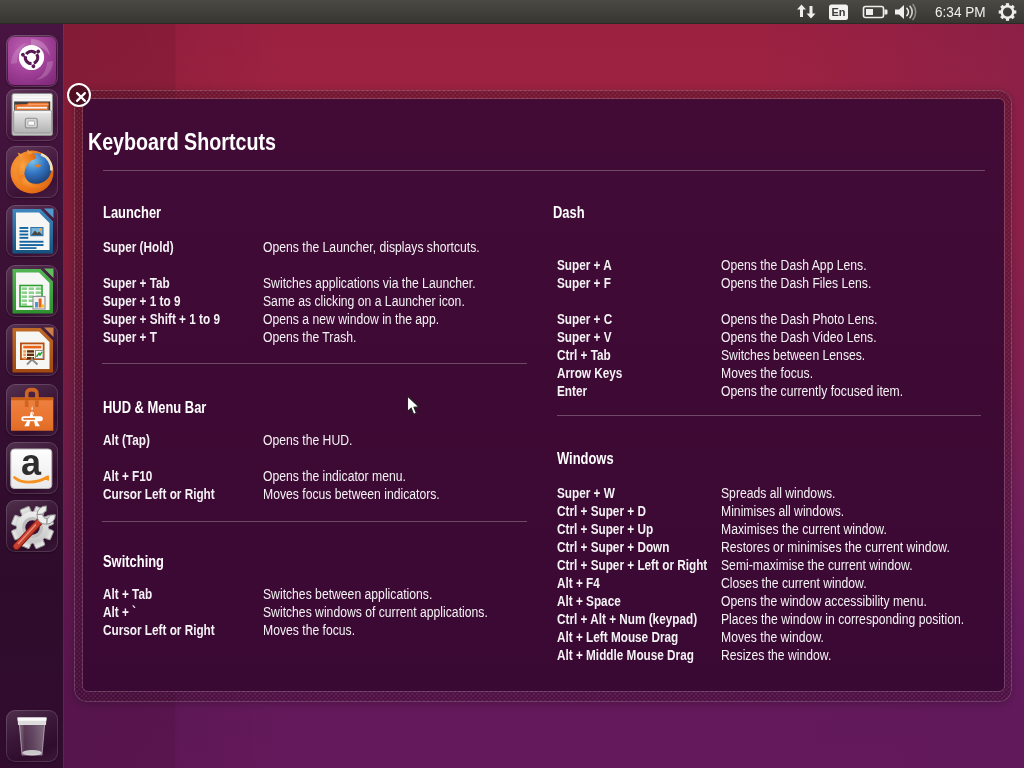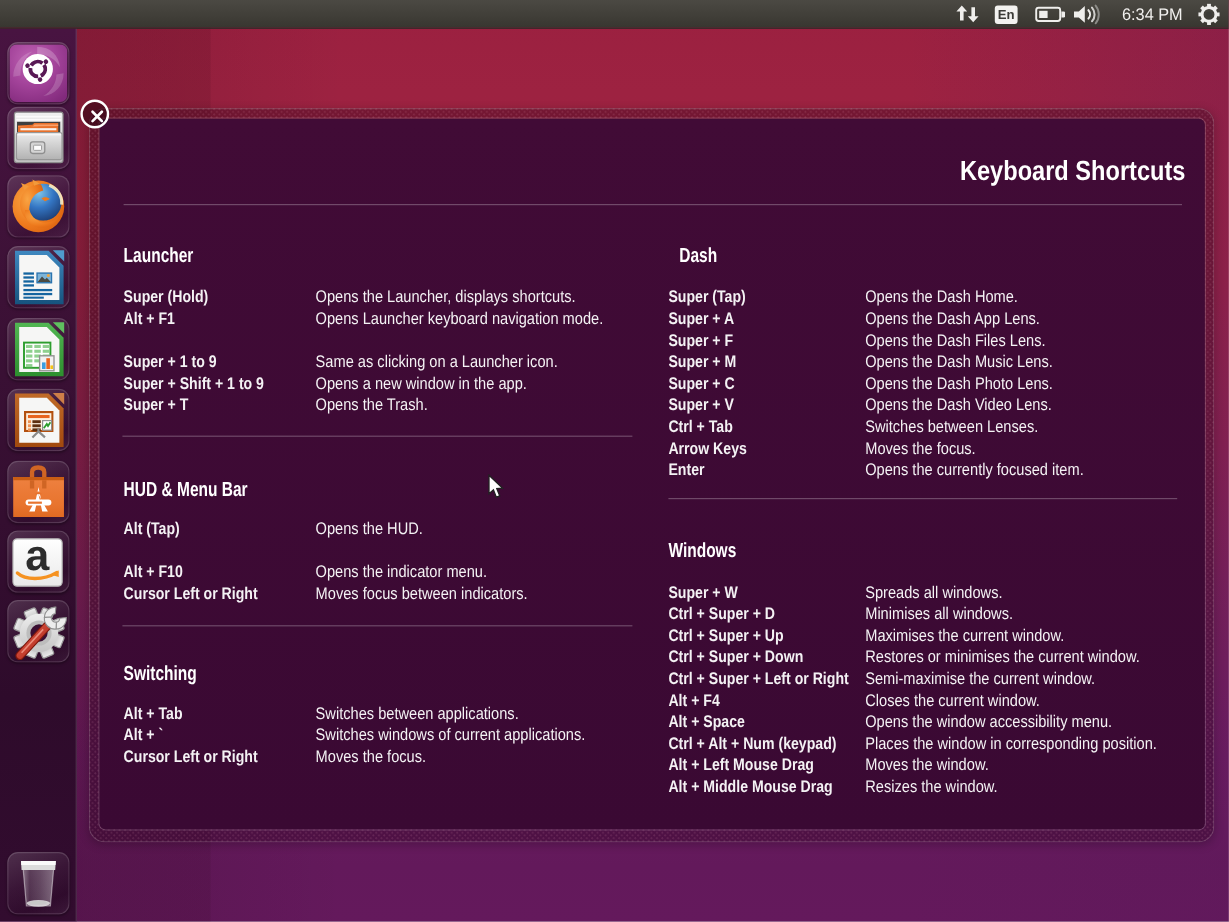--- a/index.html
+++ b/index.html
@@ -37,21 +37,21 @@
 #close{position:absolute;left:67px;top:83px;width:24px;height:24px;border-radius:50%;
 border:2px solid #ffffff;background:rgba(46,4,18,.55);}
 #close svg{position:absolute;left:4px;top:4px;}
 
 .h{position:absolute;height:20px;line-height:20px;color:#fff;font-weight:bold;font-size:17px;white-space:nowrap;}
 .h span{display:inline-block;transform:scaleX(.76);transform-origin:0 50%;}
 .row{position:absolute;height:18px;line-height:18px;color:#f4f2f4;font-size:14px;white-space:nowrap;}
 .row b{position:absolute;left:0;top:0;display:block;font-weight:bold;transform:scaleX(.84);transform-origin:0 50%;}
 .row i{position:absolute;top:0;display:block;font-style:normal;transform:scaleX(.87);transform-origin:0 50%;}
 .hr{position:absolute;height:1px;background:rgba(255,255,255,.26);}
-#title{position:absolute;left:83px;top:130px;width:921px;height:24px;line-height:24px;text-align:right;color:#fff;font-size:23px;font-weight:bold;}
+#title{position:absolute;left:72px;top:130px;width:921px;height:24px;line-height:24px;text-align:left;color:#fff;font-size:23px;font-weight:bold;}
 #title span{display:inline-block;transform:scaleX(.855);transform-origin:50% 50%;white-space:nowrap;}
 </style></head><body>
 <div id="stage">
 <div id="topbar">
       <svg width="1024" height="24" viewBox="0 0 1024 24">
 <g fill="#efeeec">
 <path d="M797 9.5 L801.5 4.5 L806 9.5 L803 9.5 L803 17 L800 17 L800 9.5 Z"></path>
 <path d="M806.5 13.5 L811 18.5 L815.5 13.5 L812.5 13.5 L812.5 6 L809.5 6 L809.5 13.5 Z"></path>
 </g>
 <rect x="829" y="4.5" width="19" height="15.5" rx="2.5" fill="#f3f2f0"></rect>
@@ -343,23 +343,23 @@
 <div id="title"><span>Keyboard Shortcuts</span></div>
 <div class="hr" style="left:103px;top:170px;width:882px"></div>
 <div class="hr" style="left:102px;top:363px;width:425px"></div>
 <div class="hr" style="left:102px;top:521px;width:425px"></div>
 <div class="hr" style="left:557px;top:415px;width:424px"></div>
 <div class="h" style="left:103px;top:203.3px"><span>Launcher</span></div>
 <div class="row" style="left:103px;top:237.5px;width:450px">
       <b>Super (Hold)</b>
       <i style="left:160px">Opens the Launcher, displays shortcuts.</i>
     </div>
-<div class="row" style="left:103px;top:255.5px;width:450px">
-      <b>Alt + F1</b>
-      <i style="left:160px">Opens Launcher keyboard navigation mode.</i>
+<div class="row" style="left:103px;top:273.5px;width:450px">
+      <b>Super + Tab</b>
+      <i style="left:160px">Switches applications via the Launcher.</i>
     </div>
 <div class="row" style="left:103px;top:291.5px;width:450px">
       <b>Super + 1 to 9</b>
       <i style="left:160px">Same as clicking on a Launcher icon.</i>
     </div>
 <div class="row" style="left:103px;top:309.5px;width:450px">
       <b>Super + Shift + 1 to 9</b>
       <i style="left:160px">Opens a new window in the app.</i>
     </div>
 <div class="row" style="left:103px;top:327.5px;width:450px">
@@ -385,36 +385,28 @@
       <i style="left:160px">Switches between applications.</i>
     </div>
 <div class="row" style="left:103px;top:603.2px;width:450px">
       <b>Alt + `</b>
       <i style="left:160px">Switches windows of current applications.</i>
     </div>
 <div class="row" style="left:103px;top:621.2px;width:450px">
       <b>Cursor Left or Right</b>
       <i style="left:160px">Moves the focus.</i>
     </div>
-<div class="h" style="left:566px;top:203.3px"><span>Dash</span></div>
-<div class="row" style="left:557px;top:237.5px;width:450px">
-      <b>Super (Tap)</b>
-      <i style="left:164px">Opens the Dash Home.</i>
-    </div>
+<div class="h" style="left:553px;top:203.3px"><span>Dash</span></div>
 <div class="row" style="left:557px;top:255.5px;width:450px">
       <b>Super + A</b>
       <i style="left:164px">Opens the Dash App Lens.</i>
     </div>
 <div class="row" style="left:557px;top:273.5px;width:450px">
       <b>Super + F</b>
       <i style="left:164px">Opens the Dash Files Lens.</i>
-    </div>
-<div class="row" style="left:557px;top:291.5px;width:450px">
-      <b>Super + M</b>
-      <i style="left:164px">Opens the Dash Music Lens.</i>
     </div>
 <div class="row" style="left:557px;top:309.5px;width:450px">
       <b>Super + C</b>
       <i style="left:164px">Opens the Dash Photo Lens.</i>
     </div>
 <div class="row" style="left:557px;top:327.5px;width:450px">
       <b>Super + V</b>
       <i style="left:164px">Opens the Dash Video Lens.</i>
     </div>
 <div class="row" style="left:557px;top:345.5px;width:450px">

